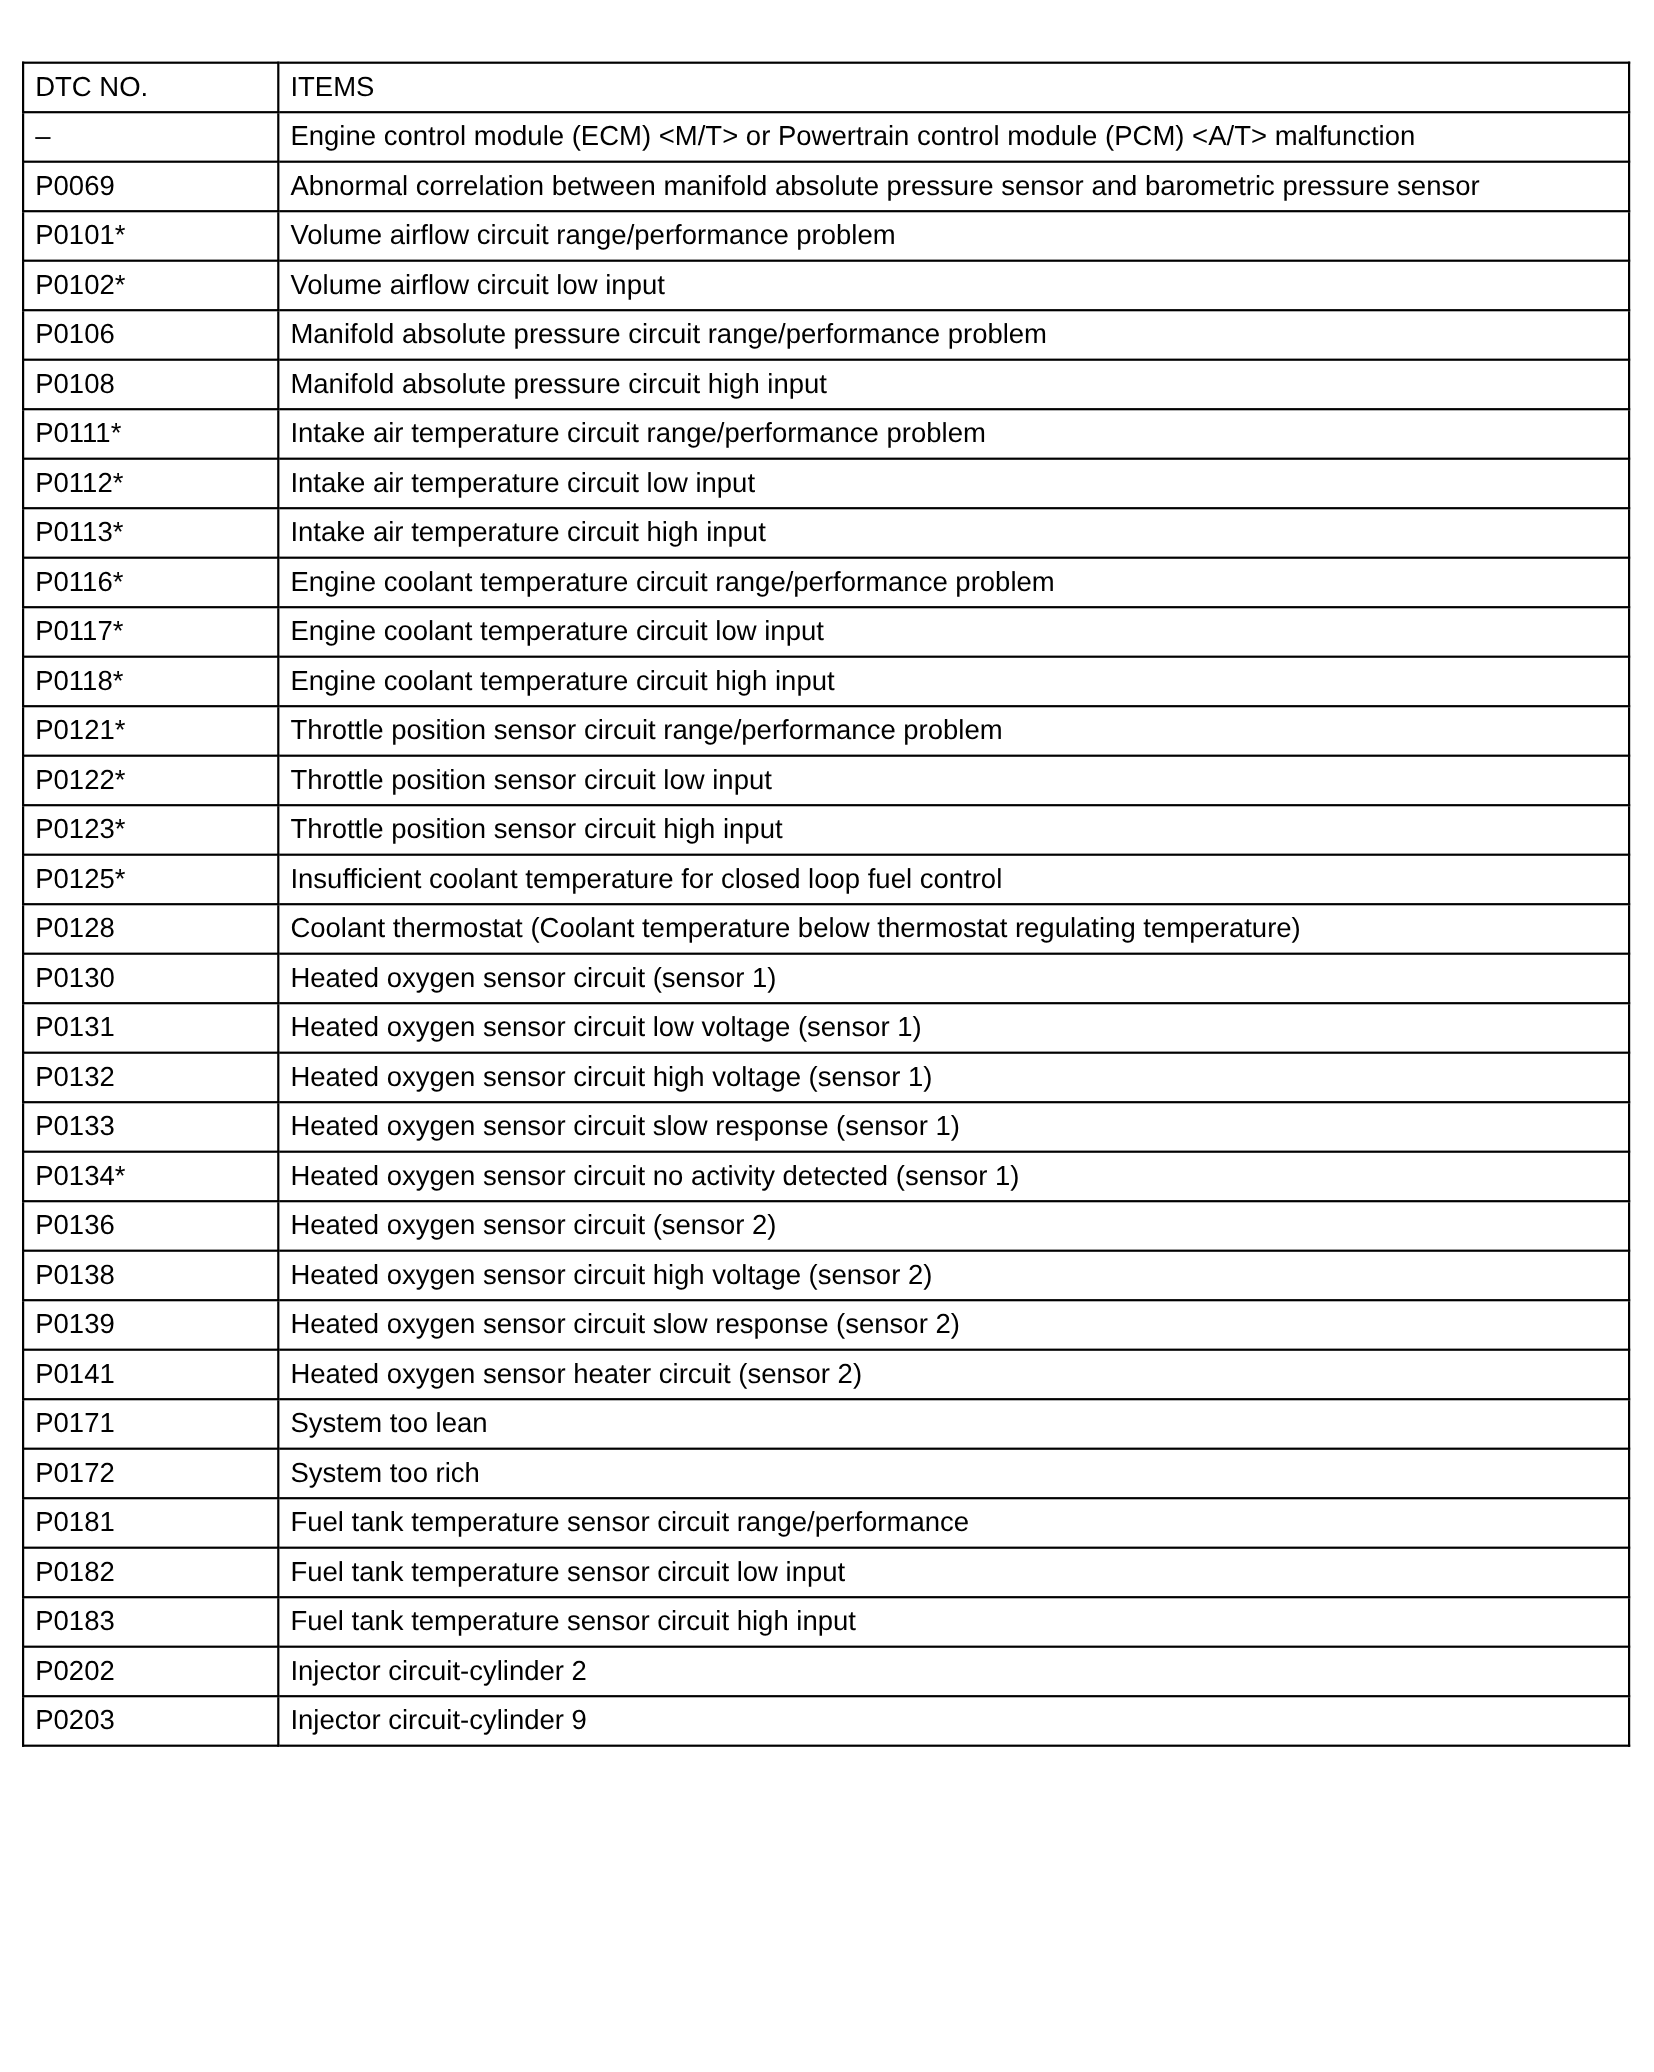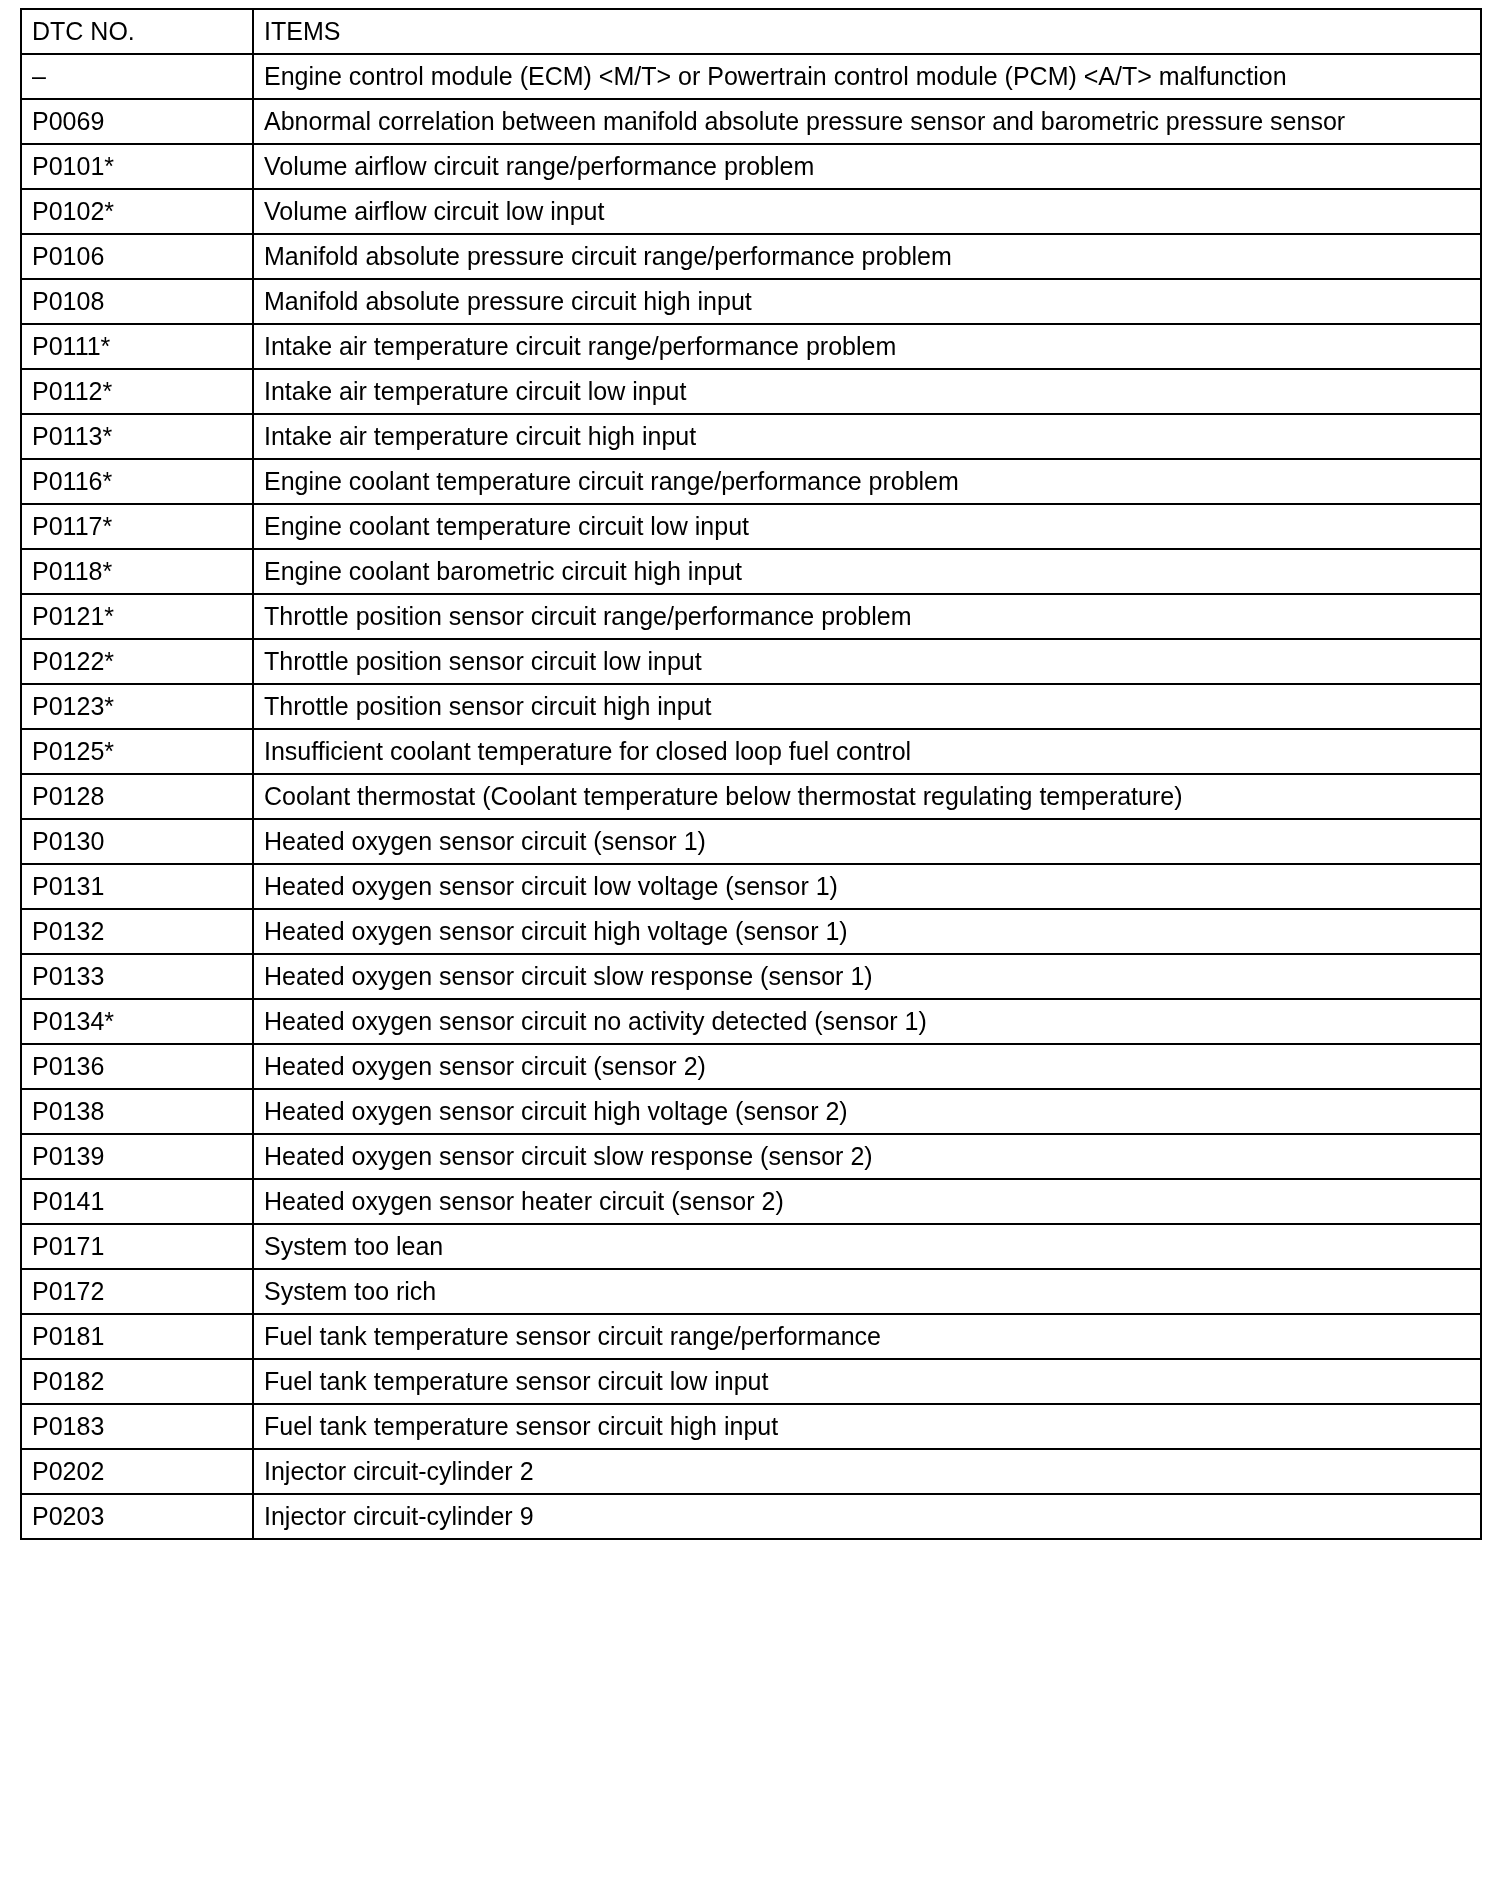--- a/index.html
+++ b/index.html
@@ -9,20 +9,21 @@
   }
   body {
     width: 1504px;
     font-family: "Liberation Sans", sans-serif;
     color: #000000;
   }
   .page {
     width: 1444px;
     box-sizing: border-box;
     padding: 8px 22px 8px 20px;
+    margin-top: 48px;
   }
   table.dtc-table {
     border-collapse: collapse;
     width: 1462px;
     table-layout: fixed;
   }
   table.dtc-table td, table.dtc-table th {
     border: 2px solid #000000;
     vertical-align: top;
     text-align: left;
@@ -98,21 +99,21 @@
         <tr>
           <td class="cell-dtc">P0116*</td>
           <td class="cell-item">Engine coolant temperature circuit range/performance problem</td>
         </tr>
         <tr>
           <td class="cell-dtc">P0117*</td>
           <td class="cell-item">Engine coolant temperature circuit low input</td>
         </tr>
         <tr>
           <td class="cell-dtc">P0118*</td>
-          <td class="cell-item">Engine coolant barometric circuit high input</td>
+          <td class="cell-item">Engine coolant temperature circuit high input</td>
         </tr>
         <tr>
           <td class="cell-dtc">P0121*</td>
           <td class="cell-item">Throttle position sensor circuit range/performance problem</td>
         </tr>
         <tr>
           <td class="cell-dtc">P0122*</td>
           <td class="cell-item">Throttle position sensor circuit low input</td>
         </tr>
         <tr>

